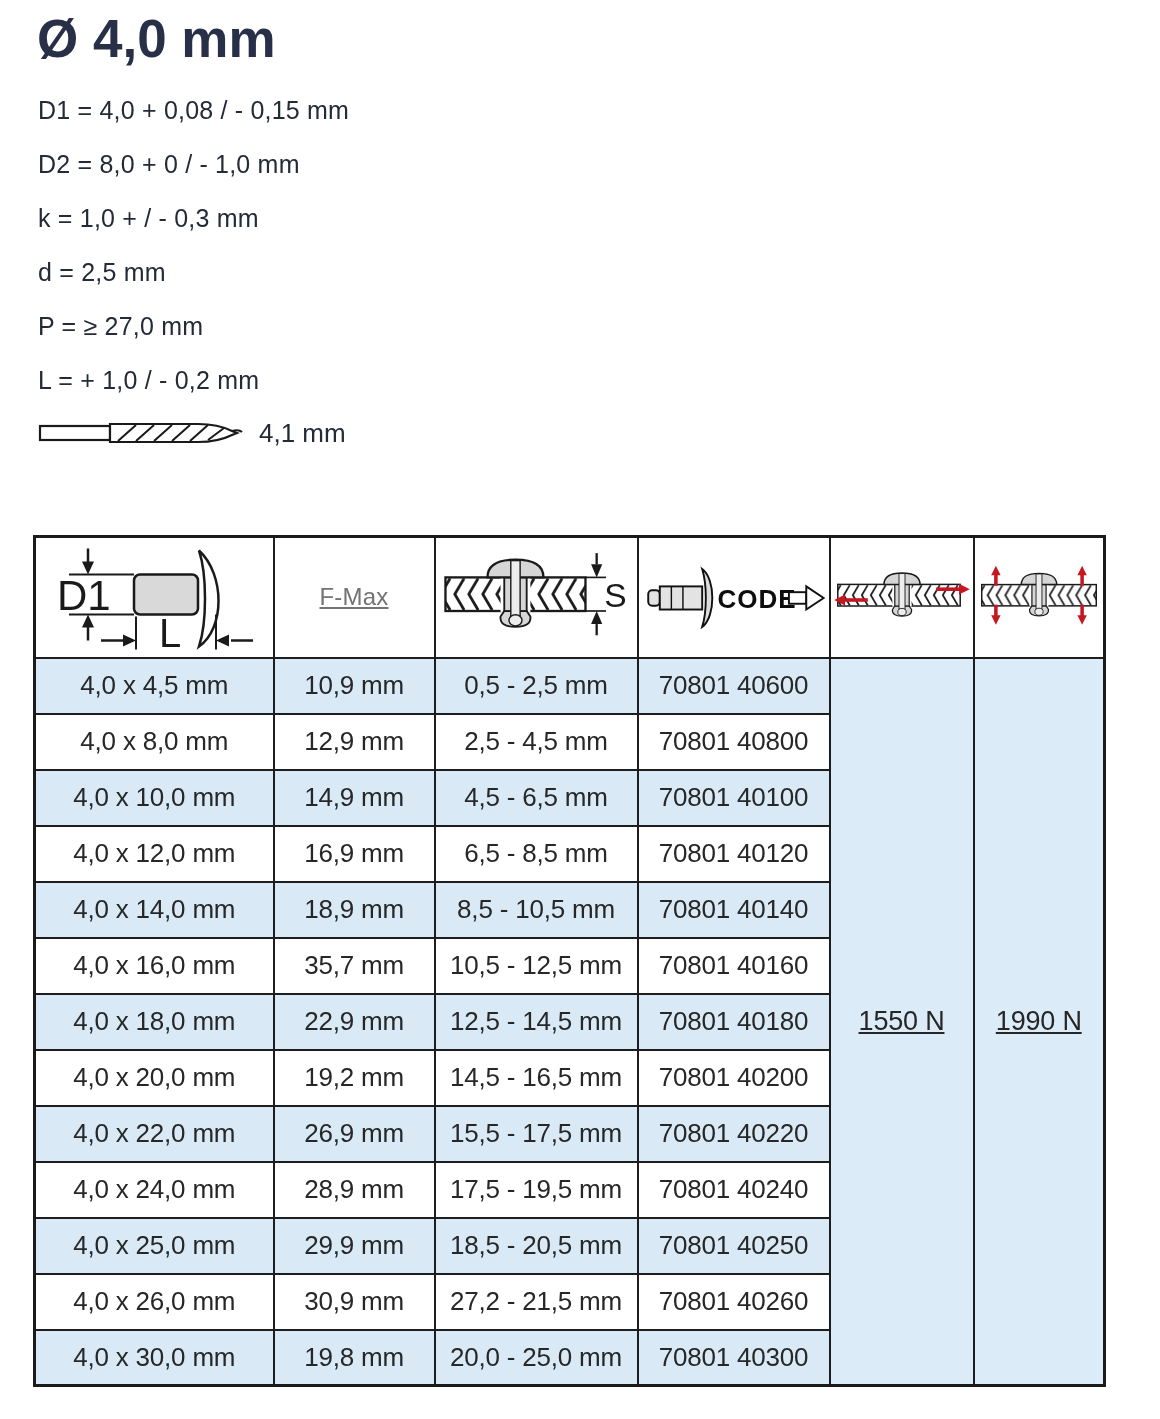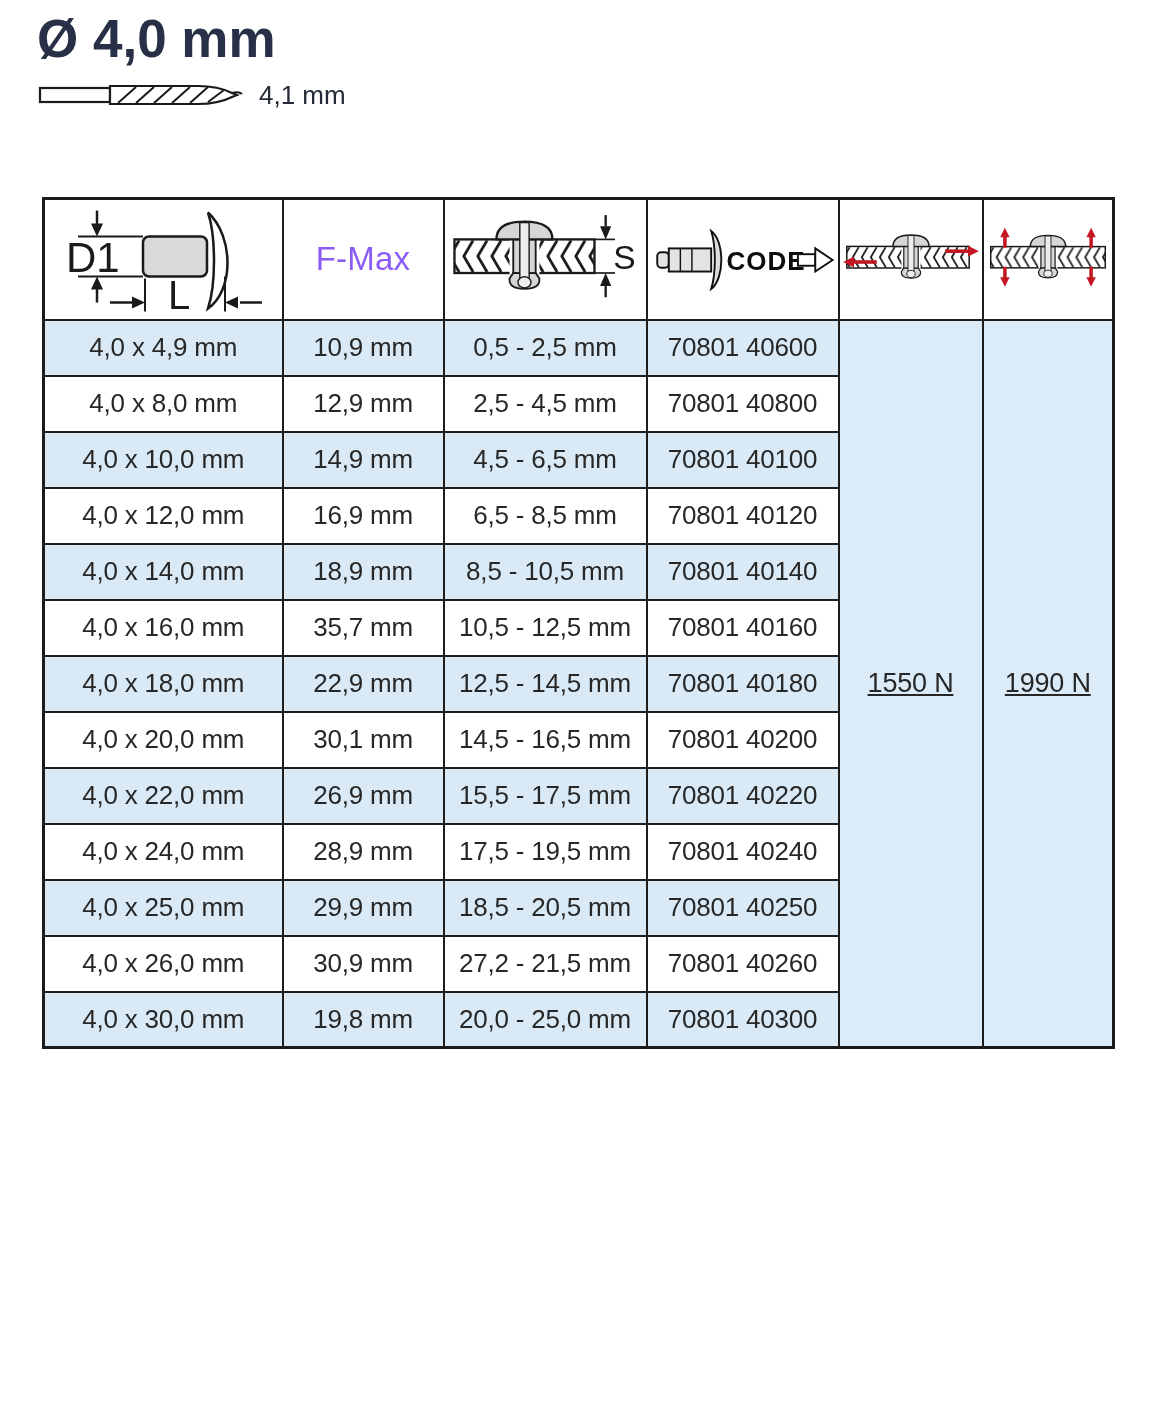--- a/index.html
+++ b/index.html
@@ -21,36 +21,36 @@
     letter-spacing:0.2px;
   }
   .drill-row {
     margin:10px 0 16px 38px; display:flex; align-items:center; gap:16px;
     height:32px;
   }
   .drill-row .dia { font-size:26px; color:#242a38; }
 
   
   table.spec-table {
-    border-collapse:collapse; margin:86px 0 0 42px;
+    border-collapse:collapse; margin:86px 0 0 33px;
     table-layout:fixed;
   }
   .spec-table td, .spec-table th {
     border:2px solid #1d1d1d; text-align:center; vertical-align:middle;
     font-weight:normal;
   }
   .spec-table { border:3px solid #1b1b1b; }
   .spec-table thead th { height:121px; background:#ffffff; }
   .spec-table tbody td { height:56px; font-size:26px; color:#272727; letter-spacing:-0.2px; }
   .spec-table tbody tr:nth-child(odd)  td { background:#d9eaf6; }
   .spec-table tbody tr:nth-child(even) td { background:#ffffff; }
   .spec-table tbody td.merged-cell {
     background:#dbecf8 !important; font-size:27px; color:#262626;text-decoration:underline;
   }
-  .fmax-label { font-size:33px; color:#8b5cf6; letter-spacing:0.2px; }
+  .fmax-label { font-size:24px; color:#737373; letter-spacing:0.2px;text-decoration:underline; }
   .diag { display:block; margin:0 auto; }
 </style>
 </head>
 <body>
 
 <svg width="0" height="0" style="position:absolute" aria-hidden="true">
   <defs>
     <pattern id="hatch" patternUnits="userSpaceOnUse" x="0" y="34" width="15" height="36">
       <path d="M13,1 L3,18 L13,35" fill="none" stroke="#1c1c1c" stroke-width="3"></path>
     </pattern>
@@ -62,20 +62,28 @@
       <rect x="-5" y="16" width="10" height="60" fill="#ededed" stroke="#1a1a1a" stroke-width="1.5"></rect>
       <ellipse cx="0" cy="80" rx="7" ry="6" fill="#ededed" stroke="#1a1a1a" stroke-width="1.5"></ellipse>
     </g>
   </defs>
 </svg>
 
 <div class="page">
 
   <h1 class="title">Ø 4,0 mm</h1>
 
+  <div class="specs">
+    <div class="spec-line">D1 = 4,0 + 0,08 / - 0,15 mm</div>
+    <div class="spec-line">D2 = 8,0 + 0 / - 1,0 mm</div>
+    <div class="spec-line">k = 1,0 + / - 0,3 mm</div>
+    <div class="spec-line">d = 2,5 mm</div>
+    <div class="spec-line">P = ≥ 27,0 mm</div>
+    <div class="spec-line">L = + 1,0 / - 0,2 mm</div>
+  </div>
 
   <div class="drill-row">
     <span>
       <svg width="205" height="26" viewBox="0 0 205 26" class="diag">
         <rect x="2" y="6" width="70" height="14" fill="#ffffff" stroke="#1a1a1a" stroke-width="2.2"></rect>
         <path d="M72,4 L160,4 Q180,4 194,11 L199,13 L194,15 Q180,22 160,22 L72,22 Z" fill="#ffffff" stroke="#1a1a1a" stroke-width="2.2"></path>
         <path d="M80,21 L98,5 M98,21 L116,5 M116,21 L134,5 M134,21 L152,5 M152,21 L170,5 M170,20 L186,8" stroke="#1a1a1a" stroke-width="2" fill="none"></path>
         <path d="M194,11 Q201,9 204,12" stroke="#1a1a1a" stroke-width="2" fill="none"></path>
       </svg>
     </span>
@@ -162,21 +170,21 @@
             <line x1="178" y1="36" x2="178" y2="16" stroke="#c31722" stroke-width="6"></line>
             <polygon points="178,2 170,18 186,18" fill="#c31722"></polygon>
             <line x1="178" y1="68" x2="178" y2="88" stroke="#c31722" stroke-width="6"></line>
             <polygon points="178,102 170,86 186,86" fill="#c31722"></polygon>
           </svg>
         </th>
       </tr>
     </thead>
     <tbody>
         <tr>
-          <td>4,0 x 4,9 mm</td>
+          <td>4,0 x 4,5 mm</td>
           <td>10,9 mm</td>
           <td>0,5 - 2,5 mm</td>
           <td>70801 40600</td>
           <td rowspan="13" class="merged-cell">1550 N</td>
           <td rowspan="13" class="merged-cell">1990 N</td>
         </tr>
         <tr>
           <td>4,0 x 8,0 mm</td>
           <td>12,9 mm</td>
           <td>2,5 - 4,5 mm</td>
@@ -207,21 +215,21 @@
           <td>70801 40160</td>
         </tr>
         <tr>
           <td>4,0 x 18,0 mm</td>
           <td>22,9 mm</td>
           <td>12,5 - 14,5 mm</td>
           <td>70801 40180</td>
         </tr>
         <tr>
           <td>4,0 x 20,0 mm</td>
-          <td>30,1 mm</td>
+          <td>19,2 mm</td>
           <td>14,5 - 16,5 mm</td>
           <td>70801 40200</td>
         </tr>
         <tr>
           <td>4,0 x 22,0 mm</td>
           <td>26,9 mm</td>
           <td>15,5 - 17,5 mm</td>
           <td>70801 40220</td>
         </tr>
         <tr>

